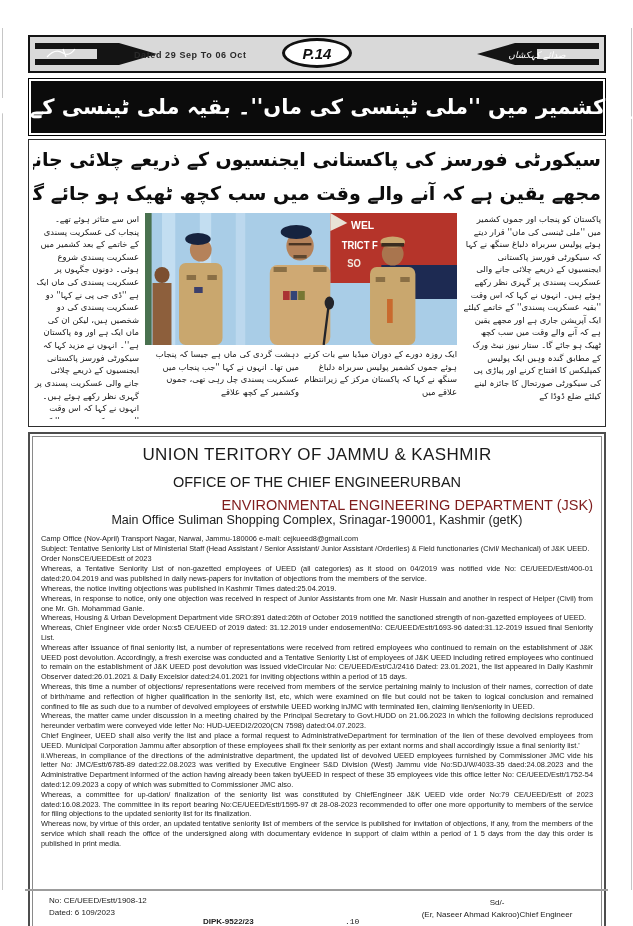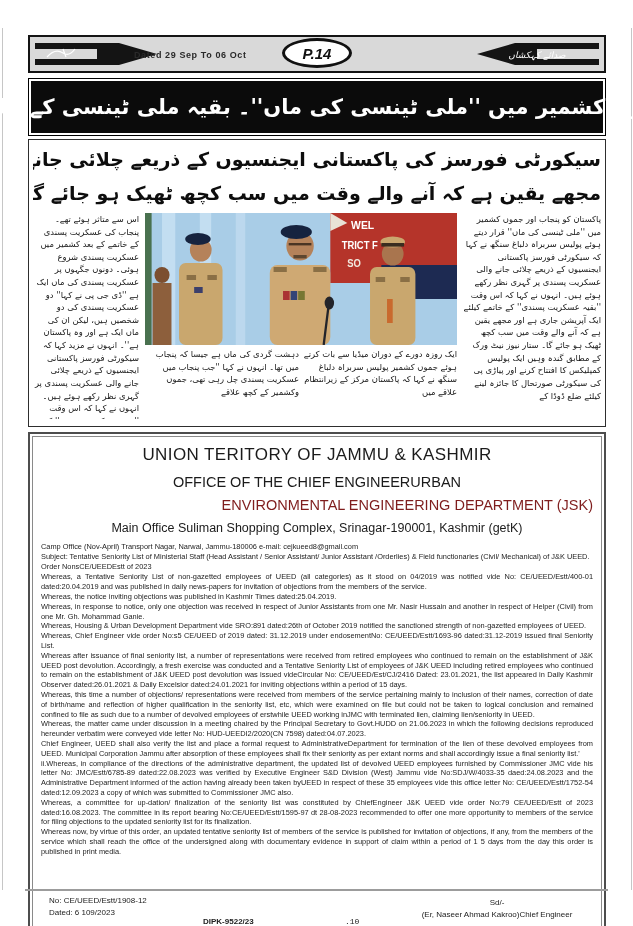--- a/index.html
+++ b/index.html
@@ -40,21 +40,21 @@
   .captions{display:flex;gap:4px;margin-top:3px;flex:1;overflow:hidden;}
   .cap{flex:1;}
   
   .notice-outer{position:absolute;left:28px;top:432px;width:578px;height:518px;box-sizing:border-box;
         border:2px solid #4d4d4d;background:#fff;padding:2px;}
   .notice-inner{border:1px solid #8a8a8a;height:100%;box-sizing:border-box;position:relative;
         padding:6px 8px 0 8px;overflow:hidden;}
   .nt1{font-size:17px;text-align:center;color:#1b1b1b;letter-spacing:.4px;margin-top:2px;}
   .nt2{font-size:14.5px;text-align:center;color:#1b1b1b;margin-top:9px;}
   .nt3{font-size:14.5px;text-align:right;color:#7f1d1d;margin-top:7px;}
-  .nt4{font-size:12.5px;text-align:center;color:#1b1b1b;margin-top:8px;margin-bottom:7px;}
+  .nt4{font-size:12.5px;text-align:center;color:#1b1b1b;margin-bottom:7px;}
   .meta-line{font-size:7.4px;line-height:9.8px;color:#222;}
   .nbody{margin-top:1px;max-height:292px;overflow:hidden;}
   .npara{font-size:7.4px;line-height:9.8px;color:#222;text-align:justify;}
   .nfooter{position:absolute;left:0;right:0;bottom:8px;height:44px;font-size:8px;color:#222;}
   .nf-refs{position:absolute;left:16px;top:2px;line-height:12px;}
   .nf-dipk{position:absolute;left:170px;top:24px;font-weight:bold;}
   .nf-dot{position:absolute;left:312px;top:24px;font-family:Liberation Mono, monospace;}
   .nf-sign{position:absolute;right:14px;top:4px;width:180px;text-align:center;line-height:12px;}
   
   .bottom-rule{position:absolute;left:25px;top:889px;width:583px;height:2px;background:#9c9c9c;}

